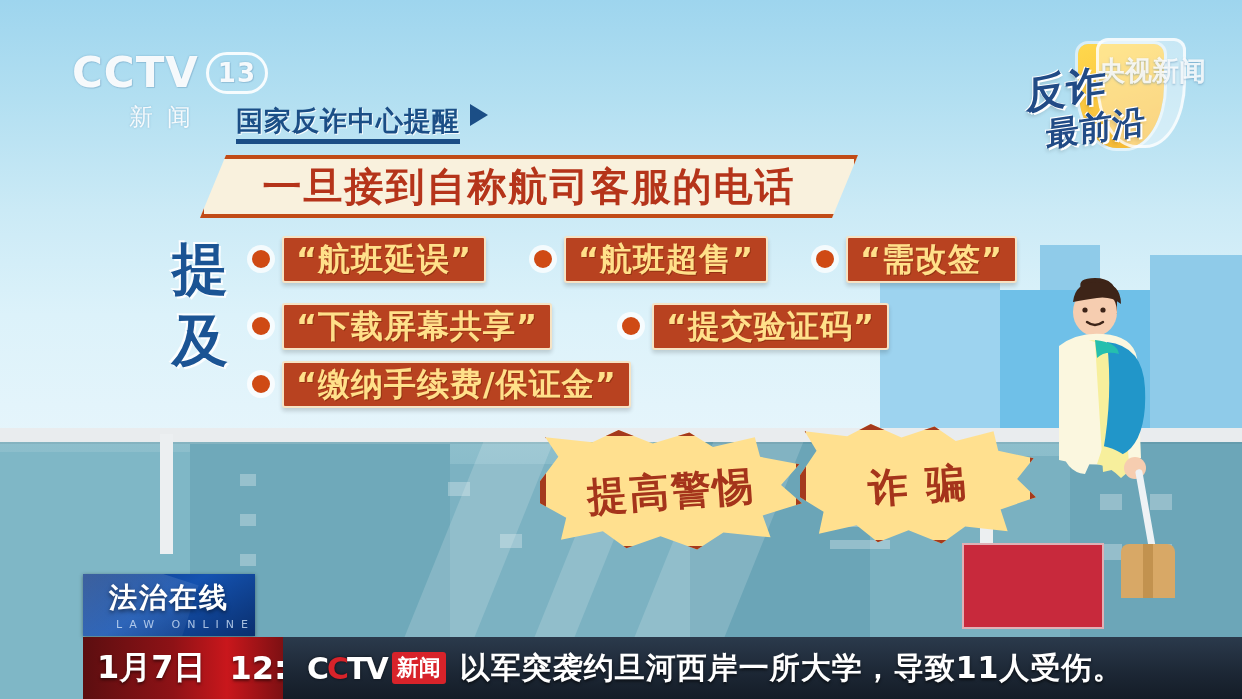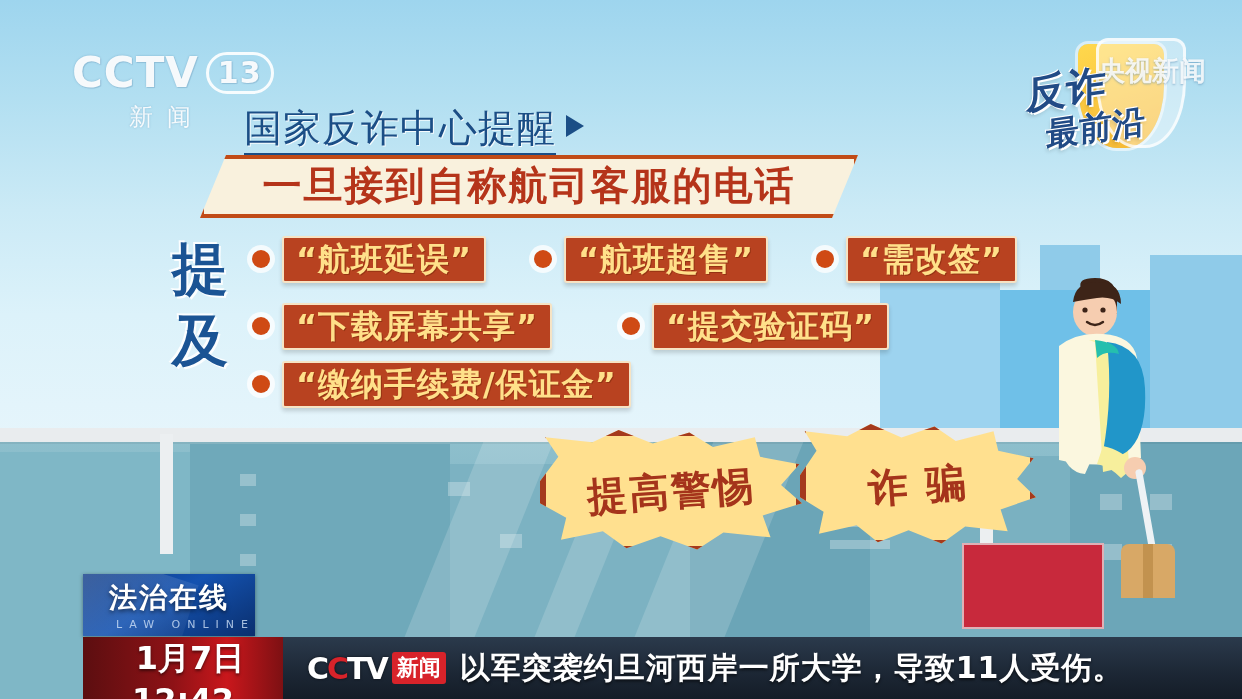--- a/index.html
+++ b/index.html
@@ -22,52 +22,52 @@
   .bldg{position:absolute;bottom:0;}
   .win{position:absolute;background:rgba(255,255,255,.28);}
   .diag{position:absolute;transform:skewX(-22deg);background:rgba(255,255,255,.16);}
 
   
   .cctv13{position:absolute;left:72px;top:48px;width:190px;height:82px;}
   .cctv13 .row1{display:flex;align-items:center;gap:3px;
     font-size:42px;font-weight:bold;letter-spacing:1px;
     color:rgba(255,255,255,.93);
     text-shadow:0 0 2px rgba(120,170,200,.9),1px 1px 0 rgba(150,195,220,.8);}
-  .cctv13 .num{border:3px solid rgba(255,255,255,.9);border-radius:22px;padding:0 9px;font-size:30px;line-height:36px;margin-left:4px;}
+  .cctv13 .num{border:3px solid rgba(255,255,255,.9);border-radius:22px;padding:0 9px;font-size:26px;line-height:36px;margin-left:4px;}
   .cctv13 .row2{margin-top:4px;text-align:center;font-size:24px;letter-spacing:14px;
     color:rgba(255,255,255,.9);text-shadow:0 0 2px rgba(130,180,210,.9);}
 
   
   .proglogo{position:absolute;right:10px;top:34px;width:210px;height:120px;}
   .shield{position:absolute;left:56px;top:10px;width:86px;height:104px;
     background:linear-gradient(160deg,#ffd84d,#f5b733);
     border-radius:10px 10px 45% 45%/10px 10px 60% 60%;
     box-shadow:0 0 0 3px rgba(255,255,255,.55);}
   .shield2{position:absolute;left:74px;top:4px;width:84px;height:104px;
     background:rgba(255,255,255,.38);border:3px solid rgba(255,255,255,.75);
     border-radius:12px 12px 45% 45%/12px 12px 60% 60%;}
   .wm{position:absolute;left:76px;top:22px;font-size:27px;font-weight:bold;color:rgba(255,255,255,.85);
       line-height:30px;text-shadow:0 1px 2px rgba(80,130,170,.5);}
   .fz1{position:absolute;left:4px;top:28px;font-size:40px;font-weight:bold;color:#214b86;
     transform:skewY(-8deg);text-shadow:2px 2px 0 #fff,-1px -1px 0 #fff,0 3px 4px rgba(0,0,0,.18);}
   .fz2{position:absolute;left:24px;top:72px;font-size:33px;font-weight:bold;color:#214b86;
     transform:skewY(-8deg);text-shadow:2px 2px 0 #fff,-1px -1px 0 #fff,0 3px 4px rgba(0,0,0,.18);}
 
   
-  .kicker{position:absolute;left:244px;top:103px;font-size:38px;font-weight:normal;color:#1b4e86;
+  .kicker{position:absolute;left:236px;top:103px;font-size:27px;font-weight:bold;color:#1b4e86;
     letter-spacing:1px;text-shadow:1px 1px 0 rgba(255,255,255,.85);}
   .kicker .u{border-bottom:5px solid #1b4e86;padding-bottom:3px;}
   .kicker .tri{display:inline-block;margin-left:10px;width:0;height:0;
     border-left:18px solid #1b4e86;border-top:11px solid transparent;border-bottom:11px solid transparent;
     vertical-align:4px;}
 
   .banner{position:absolute;left:200px;top:155px;width:650px;height:55px;
     background:#f9f1dd;border:4px solid #c14b17;
     clip-path:polygon(26px 0,100% 0,calc(100% - 26px) 100%,0 100%);
-    display:flex;align-items:flex-start;justify-content:center;
+    display:flex;align-items:center;justify-content:center;
     box-shadow:0 3px 5px rgba(0,0,0,.13);}
   .banner span{font-size:39px;font-weight:bold;color:#b5341a;letter-spacing:2px;}
 
   
   .tiji{position:absolute;left:168px;top:233px;width:64px;
     font-size:56px;font-weight:bold;color:#1b5494;line-height:72px;text-align:center;
     text-shadow:2px 2px 0 rgba(255,255,255,.9),-2px -2px 0 rgba(255,255,255,.9);}
 
   .dot{position:absolute;width:18px;height:18px;border-radius:50%;background:#cf4a14;
     box-shadow:0 0 0 5px rgba(255,255,255,.75);}
@@ -96,21 +96,21 @@
   .bug .sheen{position:absolute;left:-20px;top:-10px;width:120px;height:120px;
     background:linear-gradient(120deg,rgba(255,255,255,.22),rgba(255,255,255,0));transform:rotate(18deg);}
   .bug .t1{position:relative;text-align:center;margin-top:5px;font-size:28px;font-weight:bold;color:#fff;
     letter-spacing:2px;text-shadow:0 2px 4px rgba(0,0,0,.55);}
   .bug .t2{position:relative;text-align:right;margin-top:1px;font-size:11px;letter-spacing:7px;
     color:rgba(210,228,250,.78);}
 
   
   .datebar{position:absolute;left:83px;top:637px;width:200px;height:62px;
     background:linear-gradient(90deg,#5c0e10 0%,#8e1216 45%,#c9171c 72%,#7d1013 100%);
-    display:flex;align-items:center;flex-direction:column;}
+    display:flex;align-items:center;}
   .datebar .d{flex:0 0 auto;padding-left:14px;font-size:32px;font-weight:bold;color:#fff;text-shadow:0 2px 3px rgba(0,0,0,.5);}
   .datebar .sep{width:2px;height:34px;background:rgba(255,255,255,.5);margin:0 12px;}
   .datebar .t{font-size:32px;font-weight:bold;color:#fff;text-shadow:0 2px 3px rgba(0,0,0,.5);}
 
   .ticker{position:absolute;left:283px;top:637px;width:959px;height:62px;
     background:linear-gradient(180deg,#2b3a4c 0%,#1d2836 55%,#141c27 100%);
     display:flex;align-items:center;gap:14px;padding-left:24px;box-sizing:border-box;}
   .tickerlogo{display:flex;align-items:center;gap:2px;}
   .tickerlogo .c{font-size:30px;font-weight:bold;color:#fff;letter-spacing:-2px;
     text-shadow:0 0 3px rgba(0,0,0,.6);}

